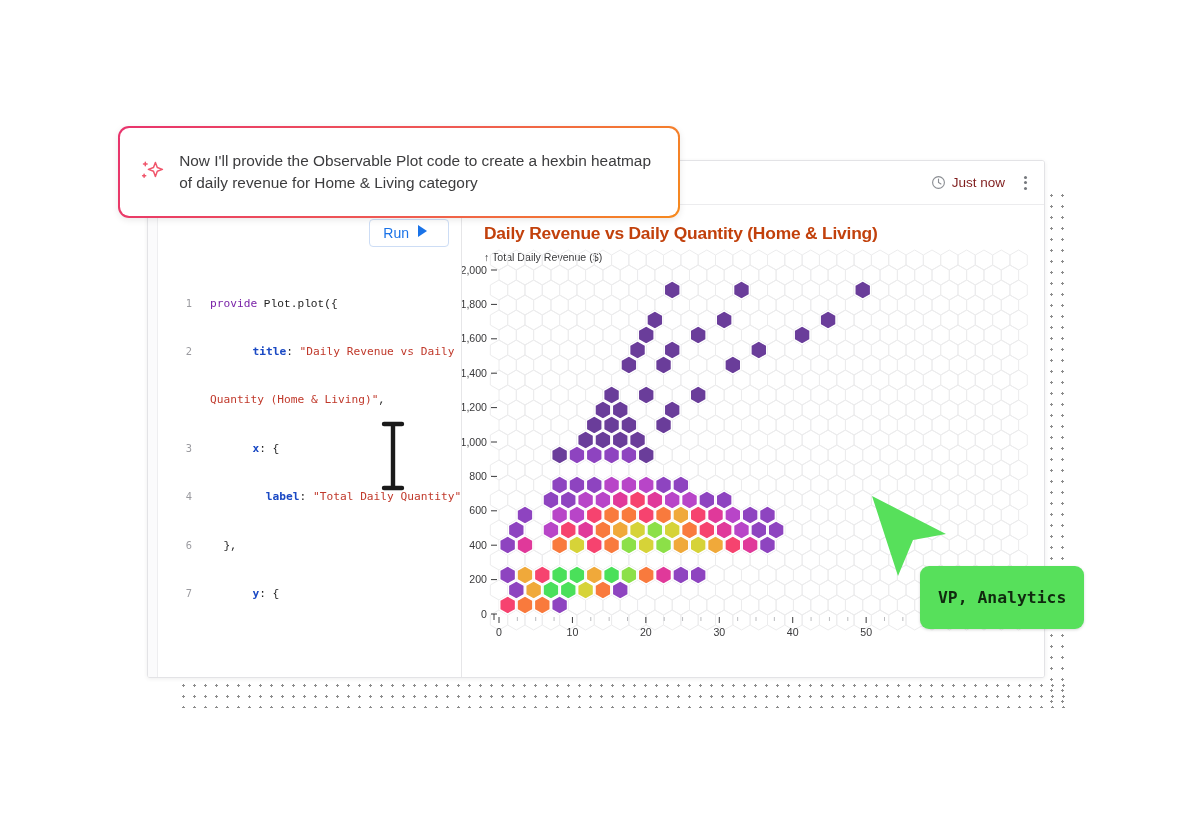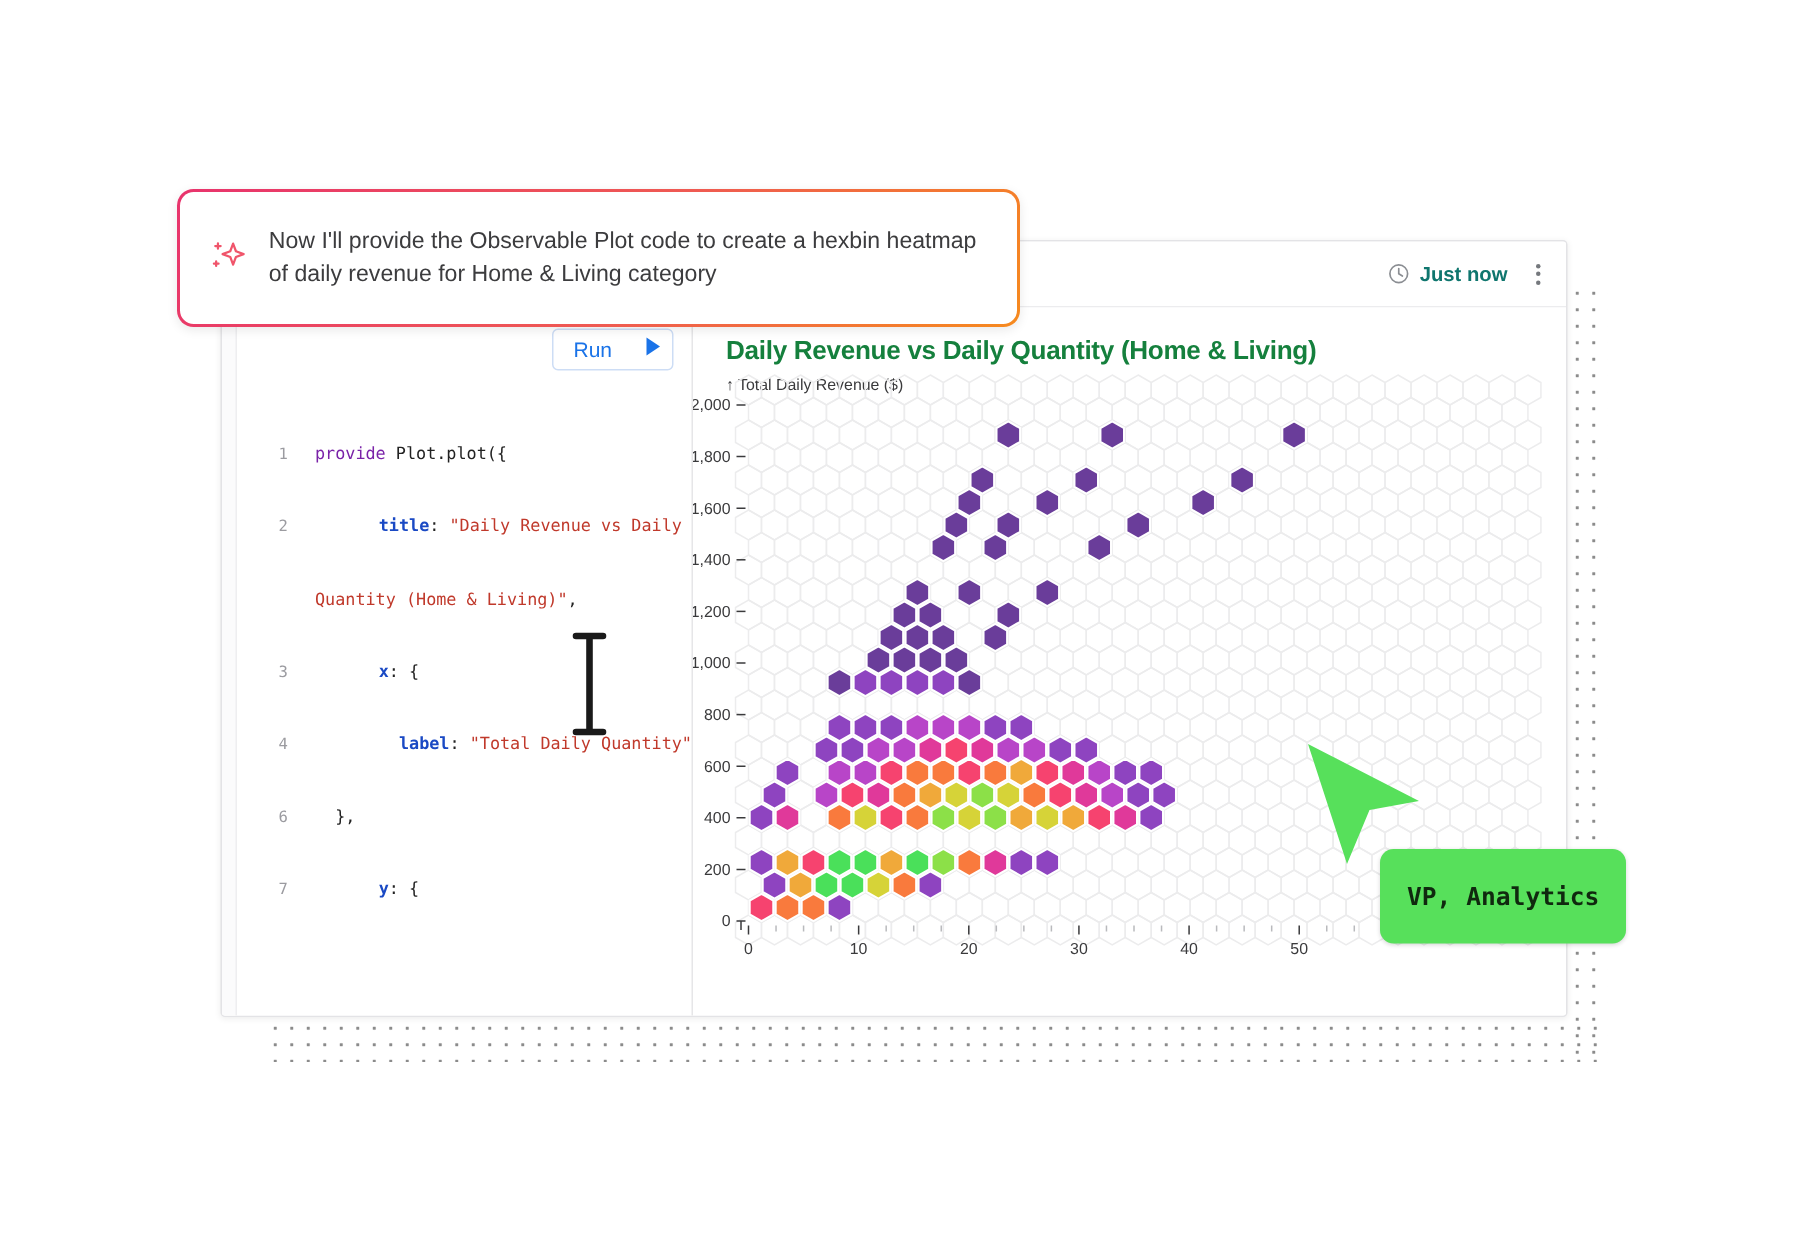--- a/index.html
+++ b/index.html
@@ -35,69 +35,69 @@
   }
   #window-topbar {
     position: absolute; left: 0; top: 0; width: 898px; height: 44px;
     background: #fff;
     border-bottom: 1px solid #ececee;
     display: flex; align-items: center; justify-content: flex-end;
     padding-right: 14px; gap: 14px;
   }
   #timestamp {
     display: flex; align-items: flex-start; gap: 6px;
-    color: #0f766e; font-size: 13.5px; font-weight: bold;
+    color: #7f1d1d; font-size: 13.5px;
   }
   .clock-ic { width: 15px; height: 15px; display: block; }
   #kebab {
     display: flex; flex-direction: column; gap: 2.5px;
     align-items: center; padding: 3px 5px; cursor: pointer;
   }
   #kebab i { width: 3px; height: 3px; border-radius: 50%; background: #75787d; display: block; }
 
   
   #panes { position: absolute; left: 0; top: 44px; width: 898px; height: 474px; display: flex; }
   #code-pane { width: 314px; height: 474px; position: relative; background: #fff; border-right: 1px solid #e6e6e8; }
   #chart-pane { flex: 1; height: 474px; position: relative; background: #fff; }
 
   
   #pane-gutter { position: absolute; left: 0; top: 0; width: 10px; height: 474px; background: #fbfbfc; border-right: 1px solid #eeeef0; }
 
   
   #run-row { position: absolute; right: 12px; top: 14px; }
   #run-btn {
-    display: inline-flex; gap: 23px;
+    display: inline-flex; gap: 9px;
     border: 1px solid #cdddf5; background: #fff; color: #1a73e8;
     font-size: 14px; font-family: "Liberation Sans", sans-serif;
-    padding: 5px 8px 5px 13px; border-radius: 4px; cursor: pointer;
+    padding: 5px 21px 5px 13px; border-radius: 4px; cursor: pointer;
   }
   #run-btn .tri { width: 0; height: 0; border-left: 9px solid #1a73e8; border-top: 6px solid transparent; border-bottom: 6px solid transparent; }
 
   
   #code-listing {
     position: absolute; left: 10px; top: 58px; right: 0; bottom: 0;
     font-family: "DejaVu Sans Mono", monospace;
     font-size: 11.2px; line-height: 16.1px;
     white-space: pre; overflow: hidden;
   }
   .cl { display: block; height: 16.1px; }
   .ln { display: inline-block; width: 34px; text-align: right; color: #9b9ba0; margin-right: 18px; font-size: 10.4px; }
   .kw  { color: #7a23a8; }
   .key { color: #1a49c4; font-weight: 700; margin-left: 29px; }
   .str { color: #c0392b; }
   .num { color: #1a7a3c; }
-  .pln { color: #222; }
+  .pln { color: #222; font-family: Liberation Mono, monospace; }
 
   
   #ibeam { position: absolute; left: 379px; top: 421px; width: 28px; height: 70px; pointer-events: none; }
 
   
   #chart-title {
     position: absolute; left: 22px; top: 18px;
-    font-size: 17.4px; font-weight: 700; color: #15803d;
+    font-size: 17.4px; font-weight: 700; color: #c2410c;
     letter-spacing: -.2px;
   }
   #y-axis-label {
     position: absolute; left: 22px; top: 46px;
     font-size: 10.6px; color: #3a3a3c;
   }
   #plot-svg { position: absolute; left: 0; top: 0; }
 
   
   #callout {

